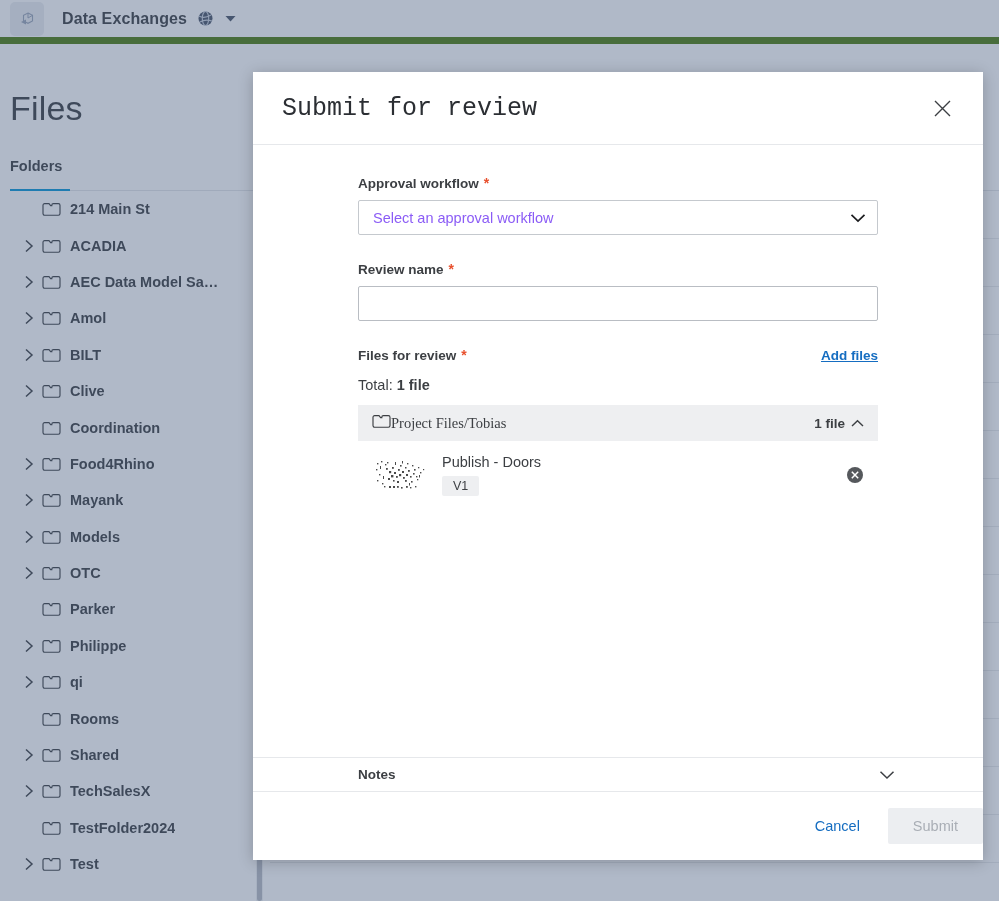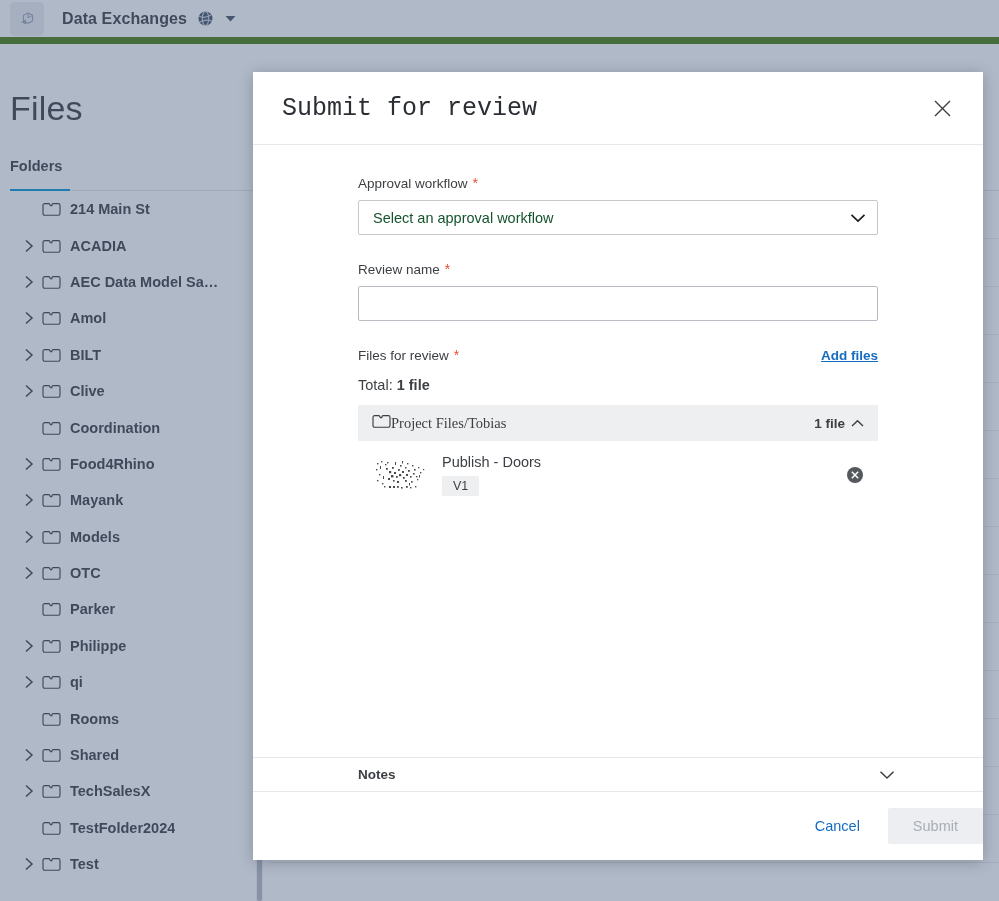--- a/index.html
+++ b/index.html
@@ -215,21 +215,21 @@
   }
 
   #modal-body {
     flex: 1;
     padding: 30px 105px 0 105px;
     overflow: hidden;
   }
 
   .field-label {
     font-size: 13.5px;
-    font-weight: normal;
+    font-weight: bold;
     color: #3c3f43;
     margin-bottom: 9px;
     display: flex;
     align-items: baseline;
     text-align: right;
   }
   .req {
     color: #e8502d;
     margin-left: 5px;
     font-size: 14px;
@@ -239,21 +239,21 @@
     height: 35px;
     border: 1px solid #c5c9ce;
     border-radius: 2px;
     background: #ffffff;
     display: flex;
     align-items: center;
     padding: 0 11px 0 14px;
   }
   .select-placeholder {
     font-size: 14.5px;
-    color: #14532d;
+    color: #8b5cf6;
     flex: 1;
   }
   .text-input {
     height: 35px;
     width: 100%;
     border: 1px solid #b9bdc3;
     border-radius: 2px;
     background: #ffffff;
     font-size: 14.5px;
     color: #3c3f43;

